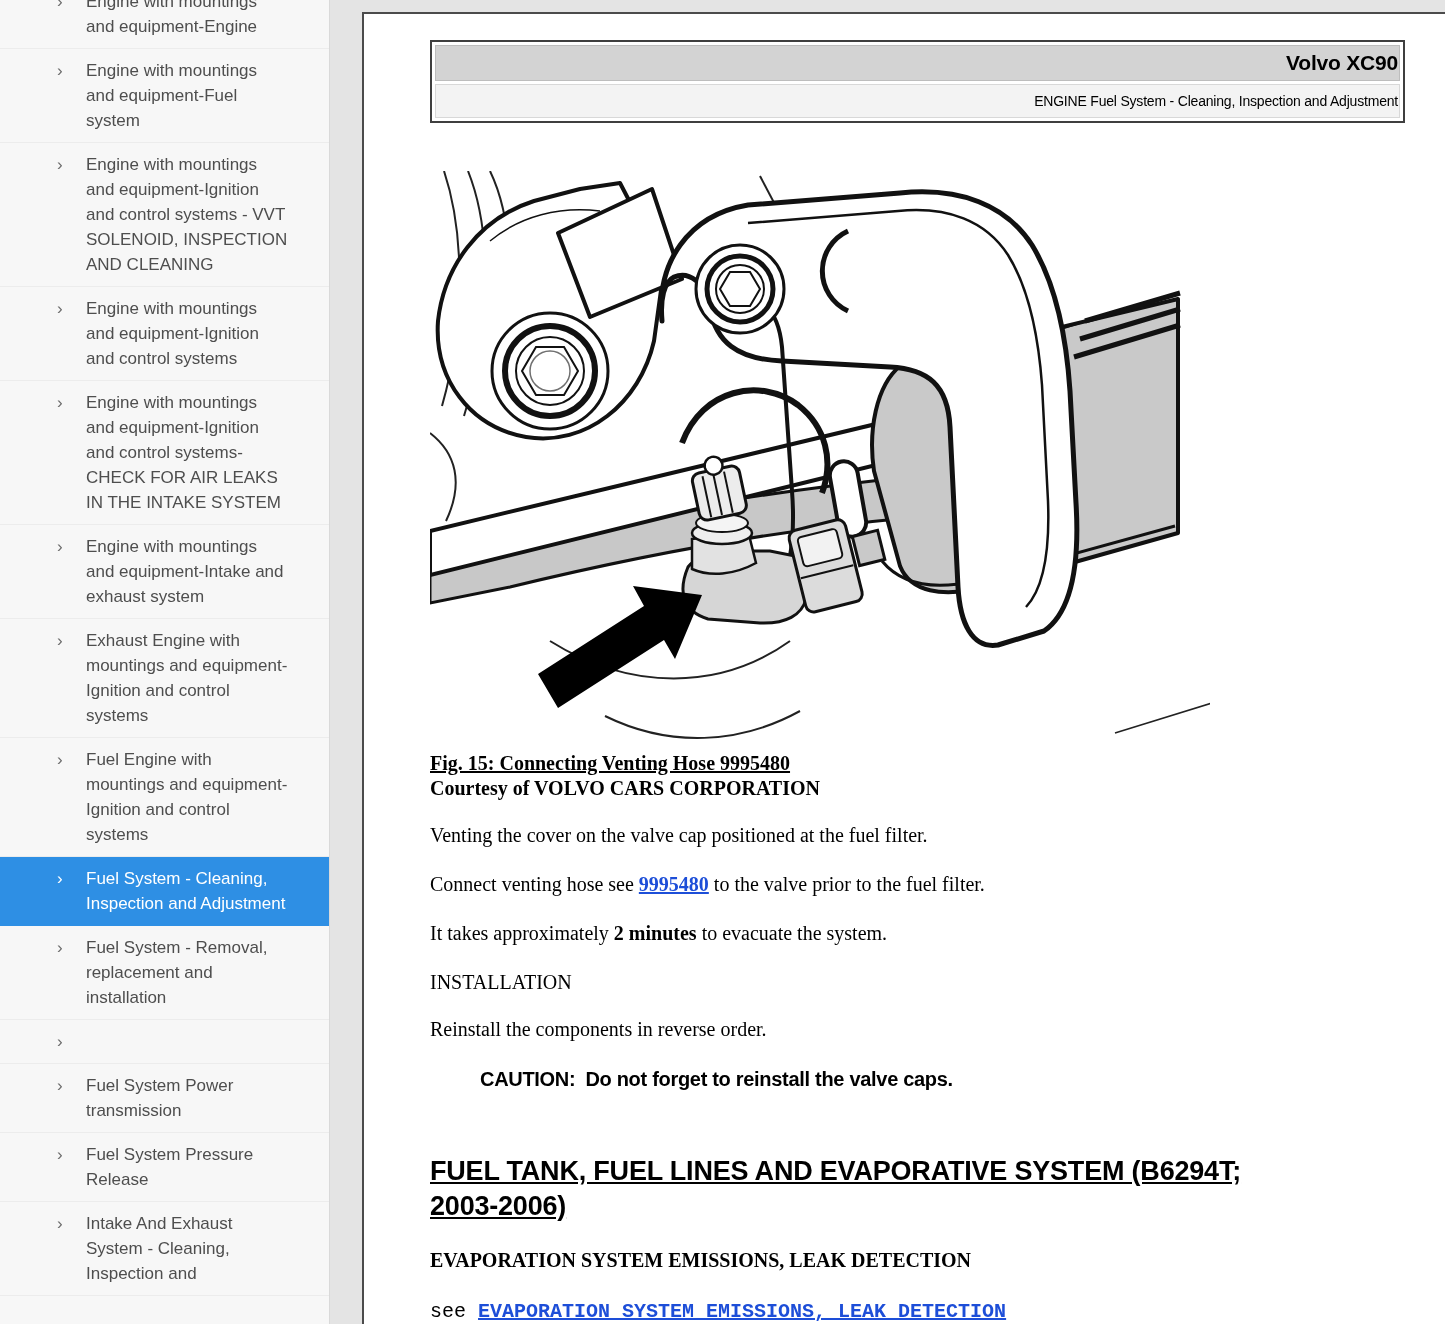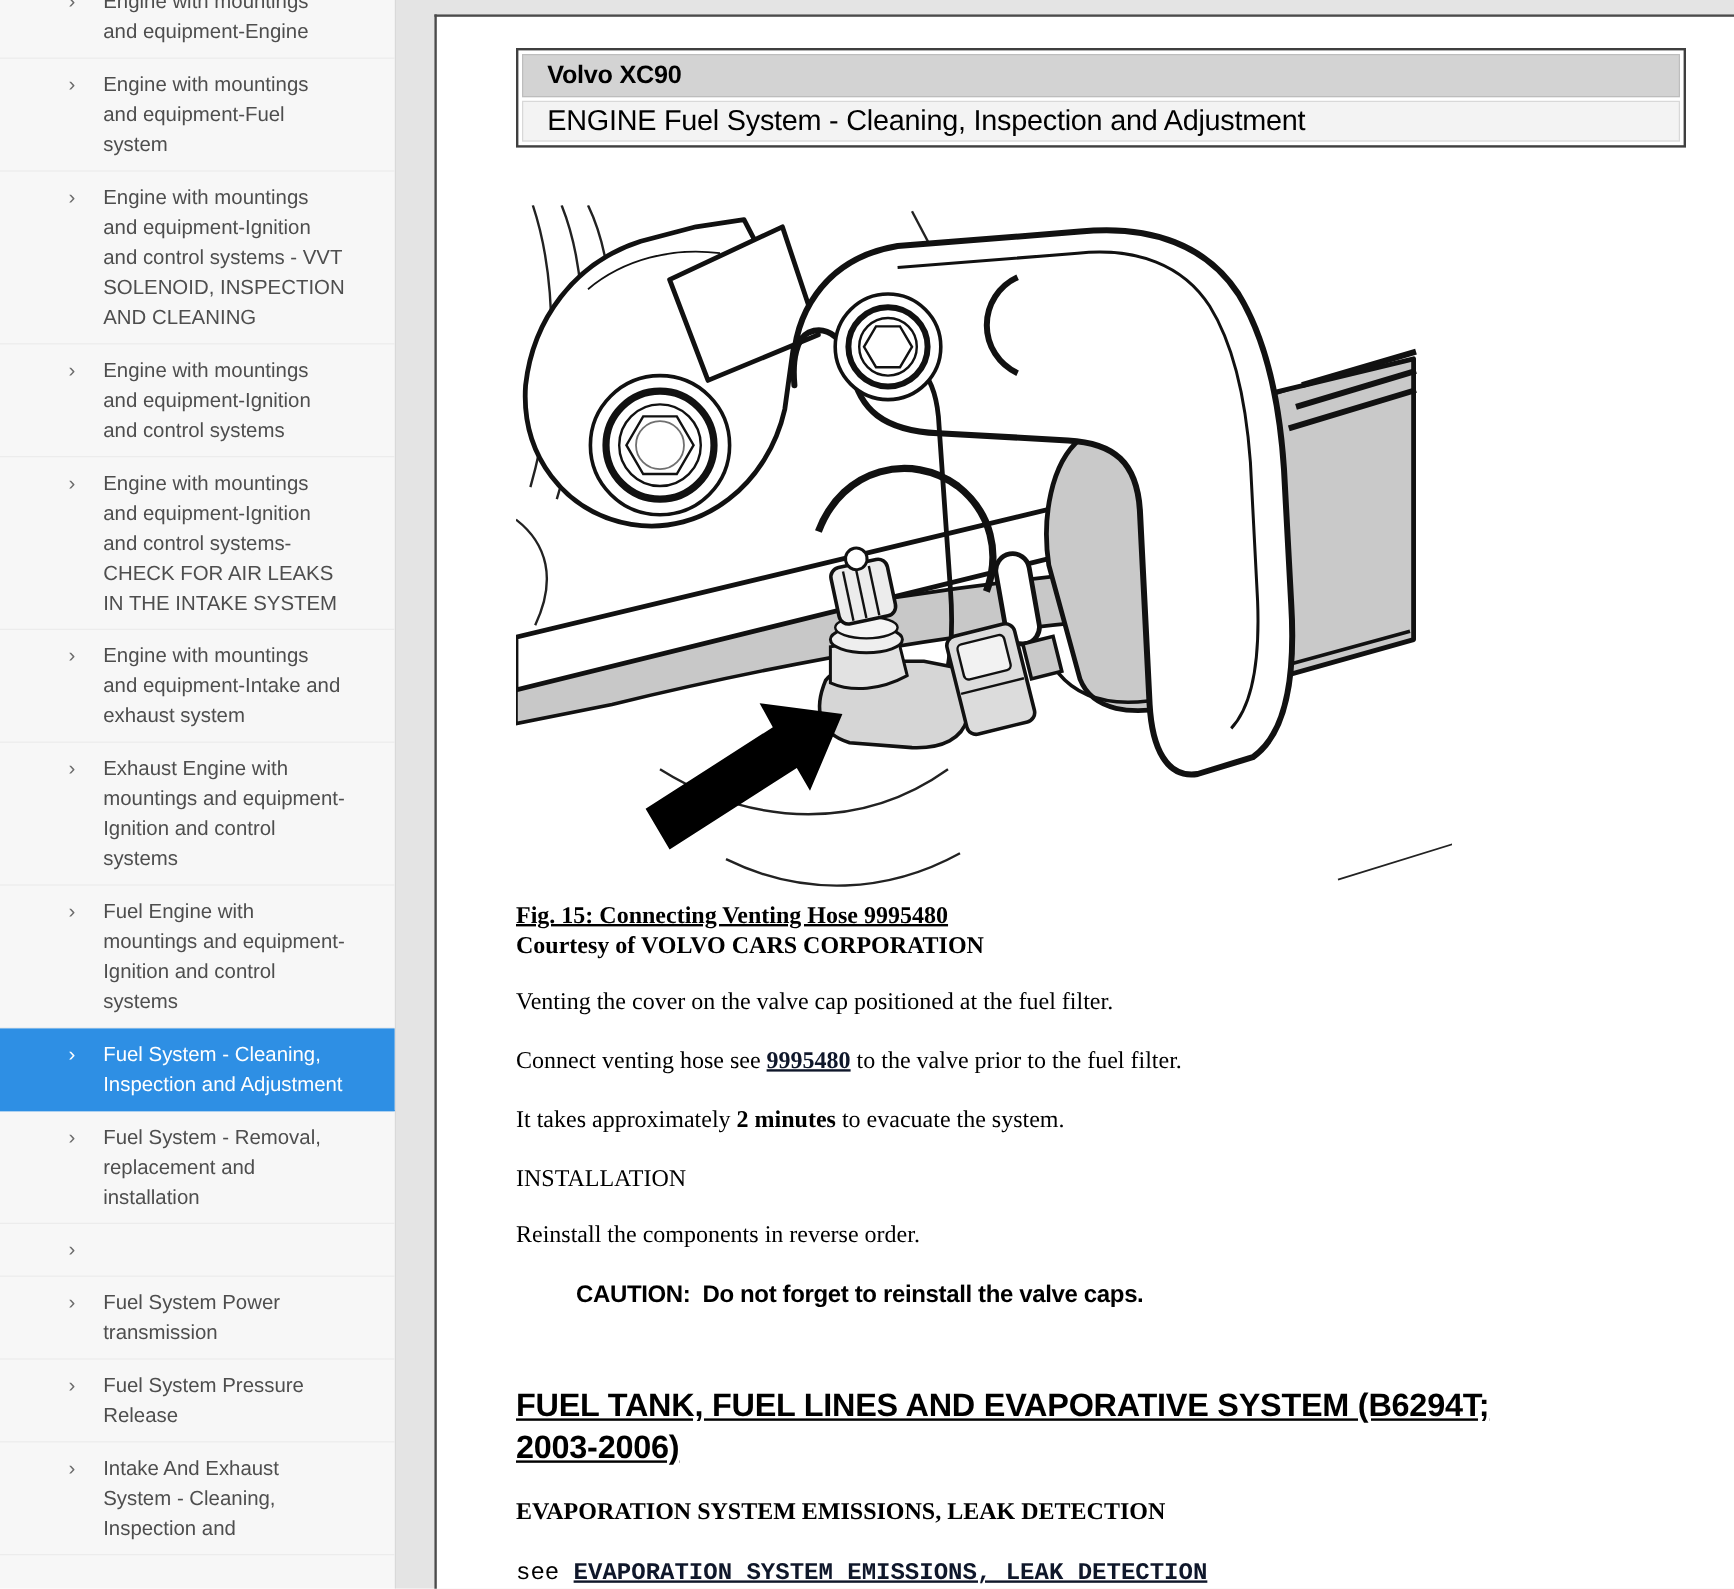--- a/index.html
+++ b/index.html
@@ -22,33 +22,33 @@
 
   
   .canvas{position:absolute;left:330px;top:0;right:0;bottom:0;background:#e4e4e4;}
   .page{position:absolute;left:32px;top:12px;right:-4px;bottom:-4px;
         background:#fff;border-left:2px solid #4b4b4b;border-top:2px solid #4b4b4b;
         box-sizing:border-box;padding:26px 30px 0 66px;overflow:hidden;color:#000;}
 
   
   .doc-header{width:975px;border:2px solid #3f3f3f;border-collapse:separate;
               border-spacing:3px;background:#fff;}
-  .doc-header td{text-align:left;letter-spacing:-0.2px;padding-left:20px;}
+  .doc-header td{text-align:right;letter-spacing:-0.2px;padding-left:20px;}
   .doc-header .r1 td{background:#d3d3d3;border:1px solid #bdbdbd;
                      font-weight:bold;font-size:21px;line-height:32px;}
   .doc-header .r2 td{background:#f3f3f3;border:1px solid #d8d8d8;
-                     font-size:24px;line-height:30px;}
+                     font-size:14px;line-height:30px;}
 
   .diagram{display:block;margin-top:48px;}
   .fig-caption{font-family:"Liberation Serif",serif;font-weight:bold;
                font-size:20px;line-height:25px;margin:0 0 22px 0;}
   .fig-caption .u{text-decoration:underline;}
   p.body{font-family:"Liberation Serif",serif;font-size:20px;line-height:25px;
          margin:0 0 24px 0;}
-  .doclink{font-weight:bold;text-decoration:underline;color:#0f172a;cursor:pointer;}
+  .doclink{font-weight:bold;text-decoration:underline;color:#1d4ed8;cursor:pointer;}
   .inst{font-family:"Liberation Serif",serif;font-weight:normal;font-size:20px;
         line-height:25px;margin:0 0 22px 0;}
   .caution{font-weight:bold;font-size:20px;line-height:26px;letter-spacing:-0.3px;
            margin:0 0 62px 50px;}
   .caution .clabel{margin-right:10px;}
   .section{font-weight:bold;font-size:27px;line-height:35px;letter-spacing:-0.2px;
            max-width:880px;margin:0 0 24px 0;text-decoration:underline;}
   .sub{font-family:"Liberation Serif",serif;font-weight:bold;font-size:20px;
        line-height:25px;margin:0 0 26px 0;}
   .see{font-family:Liberation Mono, monospace;font-size:20px;line-height:25px;margin:0;}

